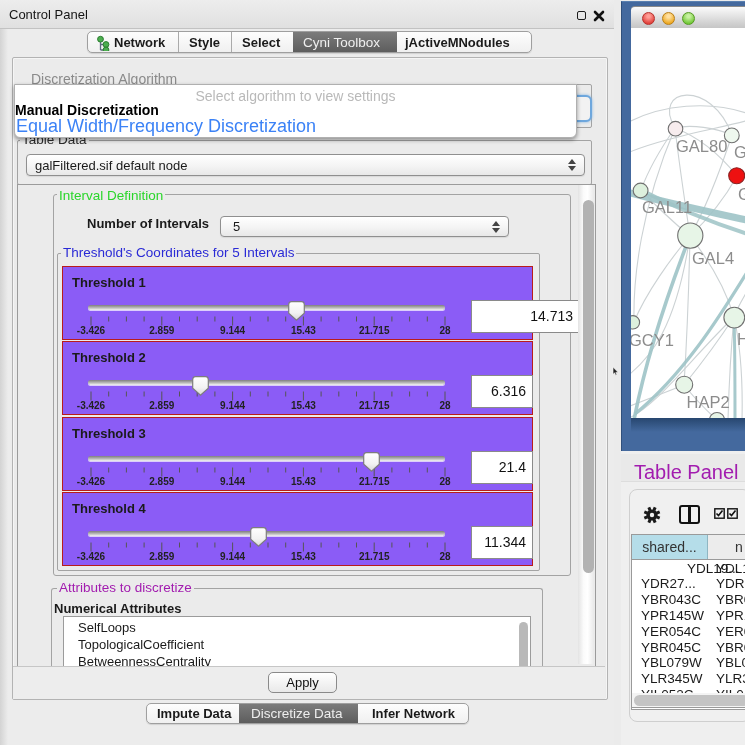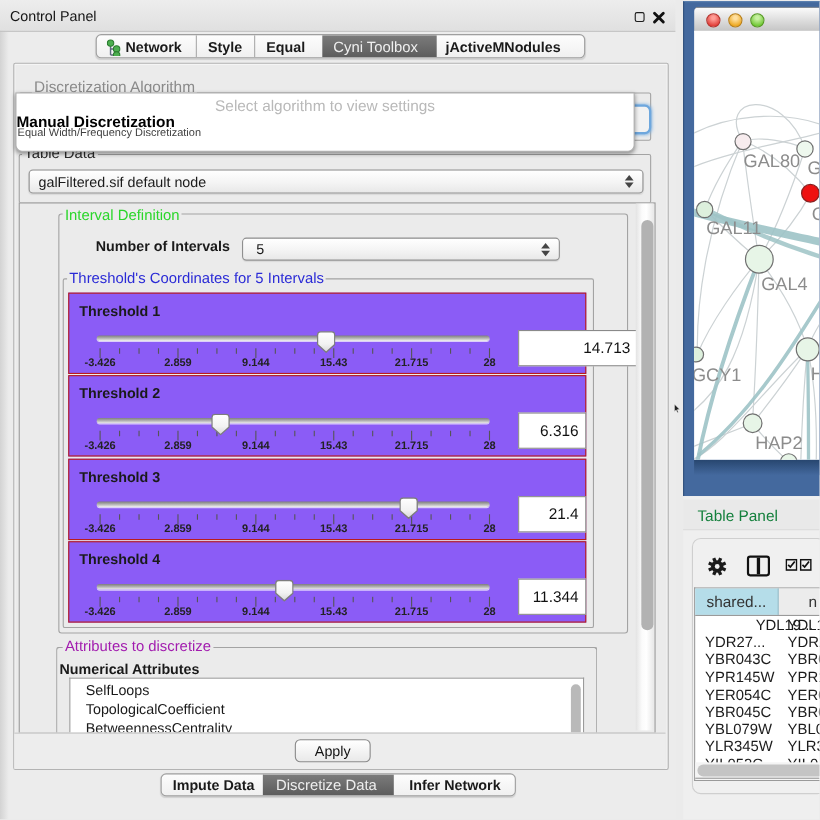--- a/index.html
+++ b/index.html
@@ -37,21 +37,21 @@
   </svg>
 <div class="abs" style="left:614px;top:0;width:7px;height:745px;background:#ebebeb;"></div>
 <div class="abs" style="left:87px;top:31px;width:443px;height:20px;border:1px solid #9f9f9f;border-radius:5px;background:linear-gradient(180deg,#fdfdfd,#f0f0f0);box-shadow:0 1px 1px rgba(0,0,0,0.12);overflow:hidden;">
     <div style="position:absolute;left:0;top:0;width:90px;height:20px;border-right:1px solid #aaa;"></div>
     <div style="position:absolute;left:90px;top:0;width:53px;height:20px;border-right:1px solid #aaa;"></div>
     <div style="position:absolute;left:143px;top:0;width:62px;height:20px;"></div>
     <div style="position:absolute;left:205px;top:0;width:104px;height:20px;background:linear-gradient(180deg,#7b7b7b,#5d5d5d);"></div>
     <div style="position:absolute;left:309px;top:0;width:134px;height:20px;"></div>
     <div class="b13" style="position:absolute;left:26px;top:3px;">Network</div>
     <div class="b13" style="position:absolute;left:101px;top:3px;">Style</div>
-    <div class="b13" style="position:absolute;left:154px;top:3px;">Equal</div>
+    <div class="b13" style="position:absolute;left:154px;top:3px;">Select</div>
     <div class="b13" style="position:absolute;left:215px;top:3px;color:#efefef;font-weight:normal;font-size:13.5px;">Cyni Toolbox</div>
     <div class="b13" style="position:absolute;left:317px;top:3px;">jActiveMNodules</div>
     <svg style="position:absolute;left:9px;top:2px;" width="16" height="17" viewBox="0 0 16 17">
       <path d="M3.5 6 V16 M3.5 10.5 H8 M3.5 16 H8" stroke="#5e6a7e" stroke-width="1.3" fill="none"></path>
       <circle cx="3.5" cy="5.2" r="2.9" fill="#4cae4f" stroke="#2c7d31" stroke-width="1"></circle>
       <circle cx="9" cy="10.5" r="2.9" fill="#4cae4f" stroke="#2c7d31" stroke-width="1"></circle>
       <circle cx="9" cy="16" r="2.9" fill="#4cae4f" stroke="#2c7d31" stroke-width="1"></circle>
     </svg>
   </div>
 <div class="abs" style="left:12px;top:57px;width:594px;height:641px;border:1px solid #b3b3b3;border-radius:2px;background:#ebebeb;box-shadow:inset 0 0 0 1px #f5f5f5;"></div>
@@ -270,21 +270,21 @@
 <div class="abs" style="left:146px;top:703px;width:321px;height:19px;border:1px solid #9f9f9f;border-radius:5px;background:linear-gradient(180deg,#fdfdfd,#f0f0f0);box-shadow:0 1px 1px rgba(0,0,0,0.12);overflow:hidden;">
     <div style="position:absolute;left:0;top:0;width:92px;height:19px;border-right:1px solid #aaa;"></div>
     <div style="position:absolute;left:92px;top:0;width:119px;height:19px;background:linear-gradient(180deg,#7b7b7b,#5d5d5d);"></div>
     <div class="b13" style="position:absolute;left:10px;top:2px;">Impute Data</div>
     <div style="position:absolute;left:104px;top:2px;color:#eeeeee;font-size:13.5px;">Discretize Data</div>
     <div class="b13" style="position:absolute;left:225px;top:2px;">Infer Network</div>
   </div>
 <div class="abs" style="left:14px;top:84px;width:561px;height:52px;background:#ffffff;border:1px solid #b0b0b0;border-radius:0 0 6px 6px;box-shadow:0 2px 4px rgba(0,0,0,0.4);z-index:40;">
     <div style="position:absolute;left:0;top:3px;width:100%;text-align:center;font-size:14px;color:#b9b9b9;">Select algorithm to view settings</div>
     <div style="position:absolute;left:0px;top:17px;font-size:14px;font-weight:bold;color:#000;">Manual Discretization</div>
-    <div style="position:absolute;left:1px;top:31px;font-size:10px;color:#404040;">Equal Width/Frequency Discretization</div>
+    <div style="position:absolute;left:1px;top:31px;font-size:18px;color:#3b82f6;">Equal Width/Frequency Discretization</div>
   </div>
 <div class="abs" style="left:621px;top:1px;width:124px;height:449px;background:#44699e;border-left:1px solid #31507c;border-top:1px solid #5a80b0;"></div>
 <div class="abs" style="left:631px;top:418px;width:114px;height:14px;background:linear-gradient(180deg,#27466f,#44699e);"></div>
 <div class="abs" style="left:631px;top:6px;width:114px;height:22px;background:linear-gradient(180deg,#fbfbfb,#d3d3d3 70%,#c3c3c3);border-top:1px solid #8a8a8a;border-bottom:1px solid #9a9a9a;border-radius:4px 0 0 0;"></div>
 <div class="abs" style="left:641.5px;top:11.5px;width:11px;height:11px;border-radius:50%;background:radial-gradient(circle at 50% 30%, #ff9d96 15%, #e1403a 75%);border:0.5px solid #b5312c;"></div>
 <div class="abs" style="left:661.5px;top:11.5px;width:11px;height:11px;border-radius:50%;background:radial-gradient(circle at 50% 30%, #ffe0a0 15%, #eda821 75%);border:0.5px solid #b97f17;"></div>
 <div class="abs" style="left:681.5px;top:11.5px;width:11px;height:11px;border-radius:50%;background:radial-gradient(circle at 50% 30%, #c7f0a0 15%, #71c837 75%);border:0.5px solid #559922;"></div>
 <svg class="abs" style="left:631px;top:28px;background:#fff;" width="114" height="390" viewBox="0 0 114 390">
     <path d="M -6 96 C 30 76 80 72 118 86" fill="none" stroke="#ccd2d4" stroke-width="1.1"></path>
     <path d="M -6 126 C 30 110 90 100 118 92" fill="none" stroke="#ccd2d4" stroke-width="1.1"></path>
@@ -326,21 +326,21 @@
     <text x="103" y="130" font-size="16.5" fill="#8c8c8c" font-family="Liberation Sans,sans-serif">GA</text>
     <text x="107" y="172" font-size="16.5" fill="#8c8c8c" font-family="Liberation Sans,sans-serif">G</text>
     <text x="11" y="184.5" font-size="16.5" fill="#8c8c8c" font-family="Liberation Sans,sans-serif">GAL11</text>
     <text x="61" y="236" font-size="16.5" fill="#8c8c8c" font-family="Liberation Sans,sans-serif">GAL4</text>
     <text x="-2" y="318" font-size="16.5" fill="#8c8c8c" font-family="Liberation Sans,sans-serif">GCY1</text>
     <text x="106" y="317" font-size="16.5" fill="#8c8c8c" font-family="Liberation Sans,sans-serif">H</text>
     <text x="55.5" y="380" font-size="16.5" fill="#8c8c8c" font-family="Liberation Sans,sans-serif">HAP2</text>
   </svg>
 <div class="abs" style="left:621px;top:451px;width:124px;height:294px;background:#efefef;"></div>
 <div class="abs" style="left:621px;top:454px;width:124px;height:27px;background:#e9e9e9;border-bottom:1px solid #dddddd;"></div>
-<div class="abs" style="left:634px;top:461px;font-size:14px;color:#15803d;">Table Panel</div>
+<div class="abs" style="left:634px;top:461px;font-size:20px;color:#a21caf;">Table Panel</div>
 <div class="abs" style="left:629px;top:489px;width:120px;height:231px;background:#f0f0f0;border:1px solid #cfcfcf;border-radius:8px;"></div>
 <svg class="abs" style="left:643px;top:506px;" width="18" height="18" viewBox="0 0 18 18">
     <circle cx="9" cy="9" r="5.6" fill="#1a1a1a"></circle>
     <line x1="13.62" y1="10.91" x2="16.67" y2="12.18" stroke="#1a1a1a" stroke-width="3"></line>
     <line x1="10.91" y1="13.62" x2="12.18" y2="16.67" stroke="#1a1a1a" stroke-width="3"></line>
     <line x1="7.09" y1="13.62" x2="5.82" y2="16.67" stroke="#1a1a1a" stroke-width="3"></line>
     <line x1="4.38" y1="10.91" x2="1.33" y2="12.18" stroke="#1a1a1a" stroke-width="3"></line>
     <line x1="4.38" y1="7.09" x2="1.33" y2="5.82" stroke="#1a1a1a" stroke-width="3"></line>
     <line x1="7.09" y1="4.38" x2="5.82" y2="1.33" stroke="#1a1a1a" stroke-width="3"></line>
     <line x1="10.91" y1="4.38" x2="12.18" y2="1.33" stroke="#1a1a1a" stroke-width="3"></line>

